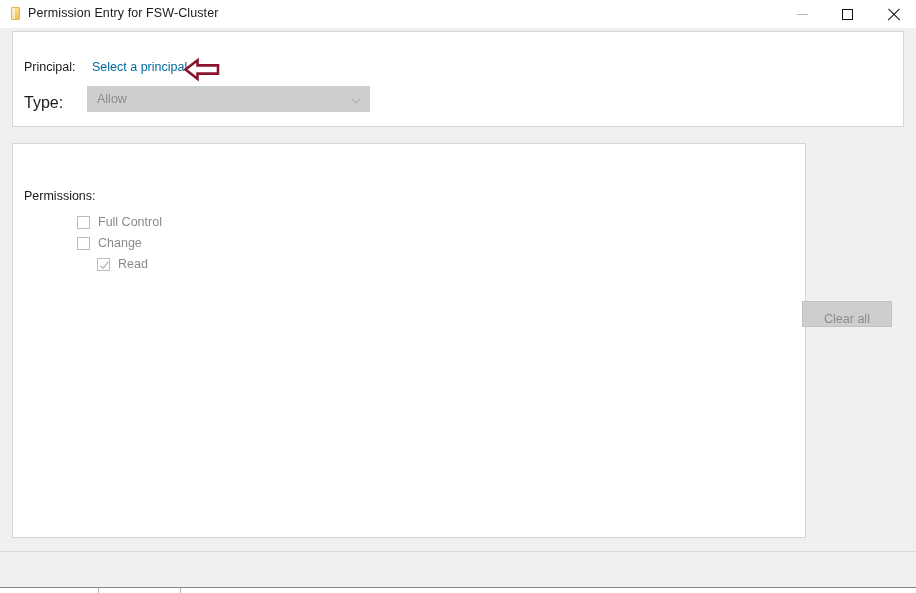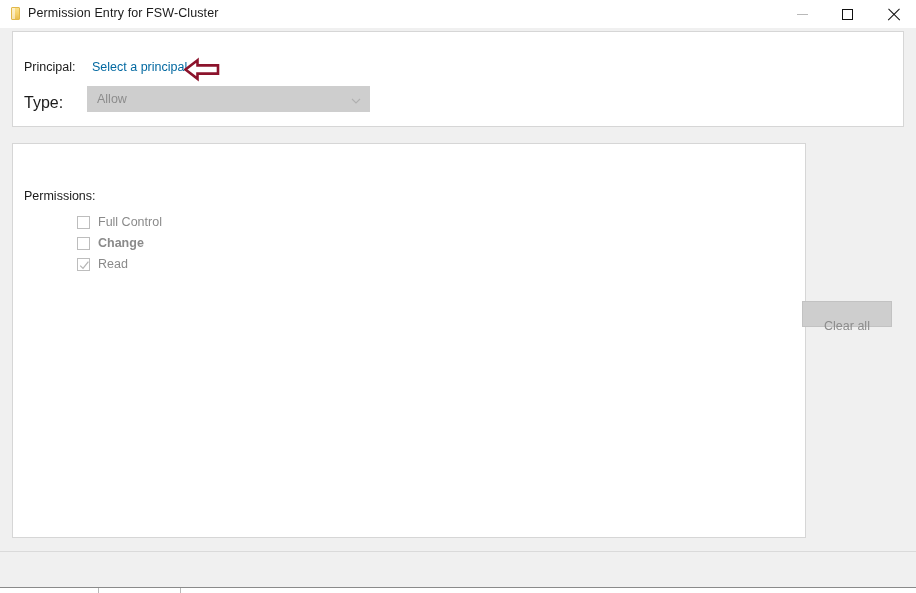--- a/index.html
+++ b/index.html
@@ -187,22 +187,22 @@
   }
 
   .perm-row {
     position: absolute;
     left: 64px;
     height: 20px;
     display: flex;
     align-items: center;
   }
   #perm-row-0 { top: 68px; }
-  #perm-row-1 { top: 89px; font-weight: bold; }
-  #perm-row-2 { top: 110px; }
+  #perm-row-1 { top: 89px; }
+  #perm-row-2 { top: 110px; margin-left: 20px; }
   #perm-row-3 { top: 131px; }
 
   .checkbox {
     position: relative;
     width: 13px; height: 13px;
     border: 1px solid #bdbdbd;
     background: #ffffff;
     box-sizing: border-box;
     flex: none;
   }
@@ -221,21 +221,21 @@
   #btn-clear-all {
     position: absolute;
     left: 789px; top: 157px;
     width: 90px; height: 26px;
     background: #cecece;
     border: 1px solid #c2c2c2;
     color: #8c8c8c;
     font-family: "Liberation Sans", sans-serif;
     font-size: 12.5px;
     box-sizing: border-box;
-    padding: 12px;
+    padding: 5px;
     line-height: 24px;
     text-align: center;
   }
 
   
   #footer-separator {
     position: absolute;
     left: 0; top: 523px;
     width: 916px; height: 1px;
     background: #dadada;

